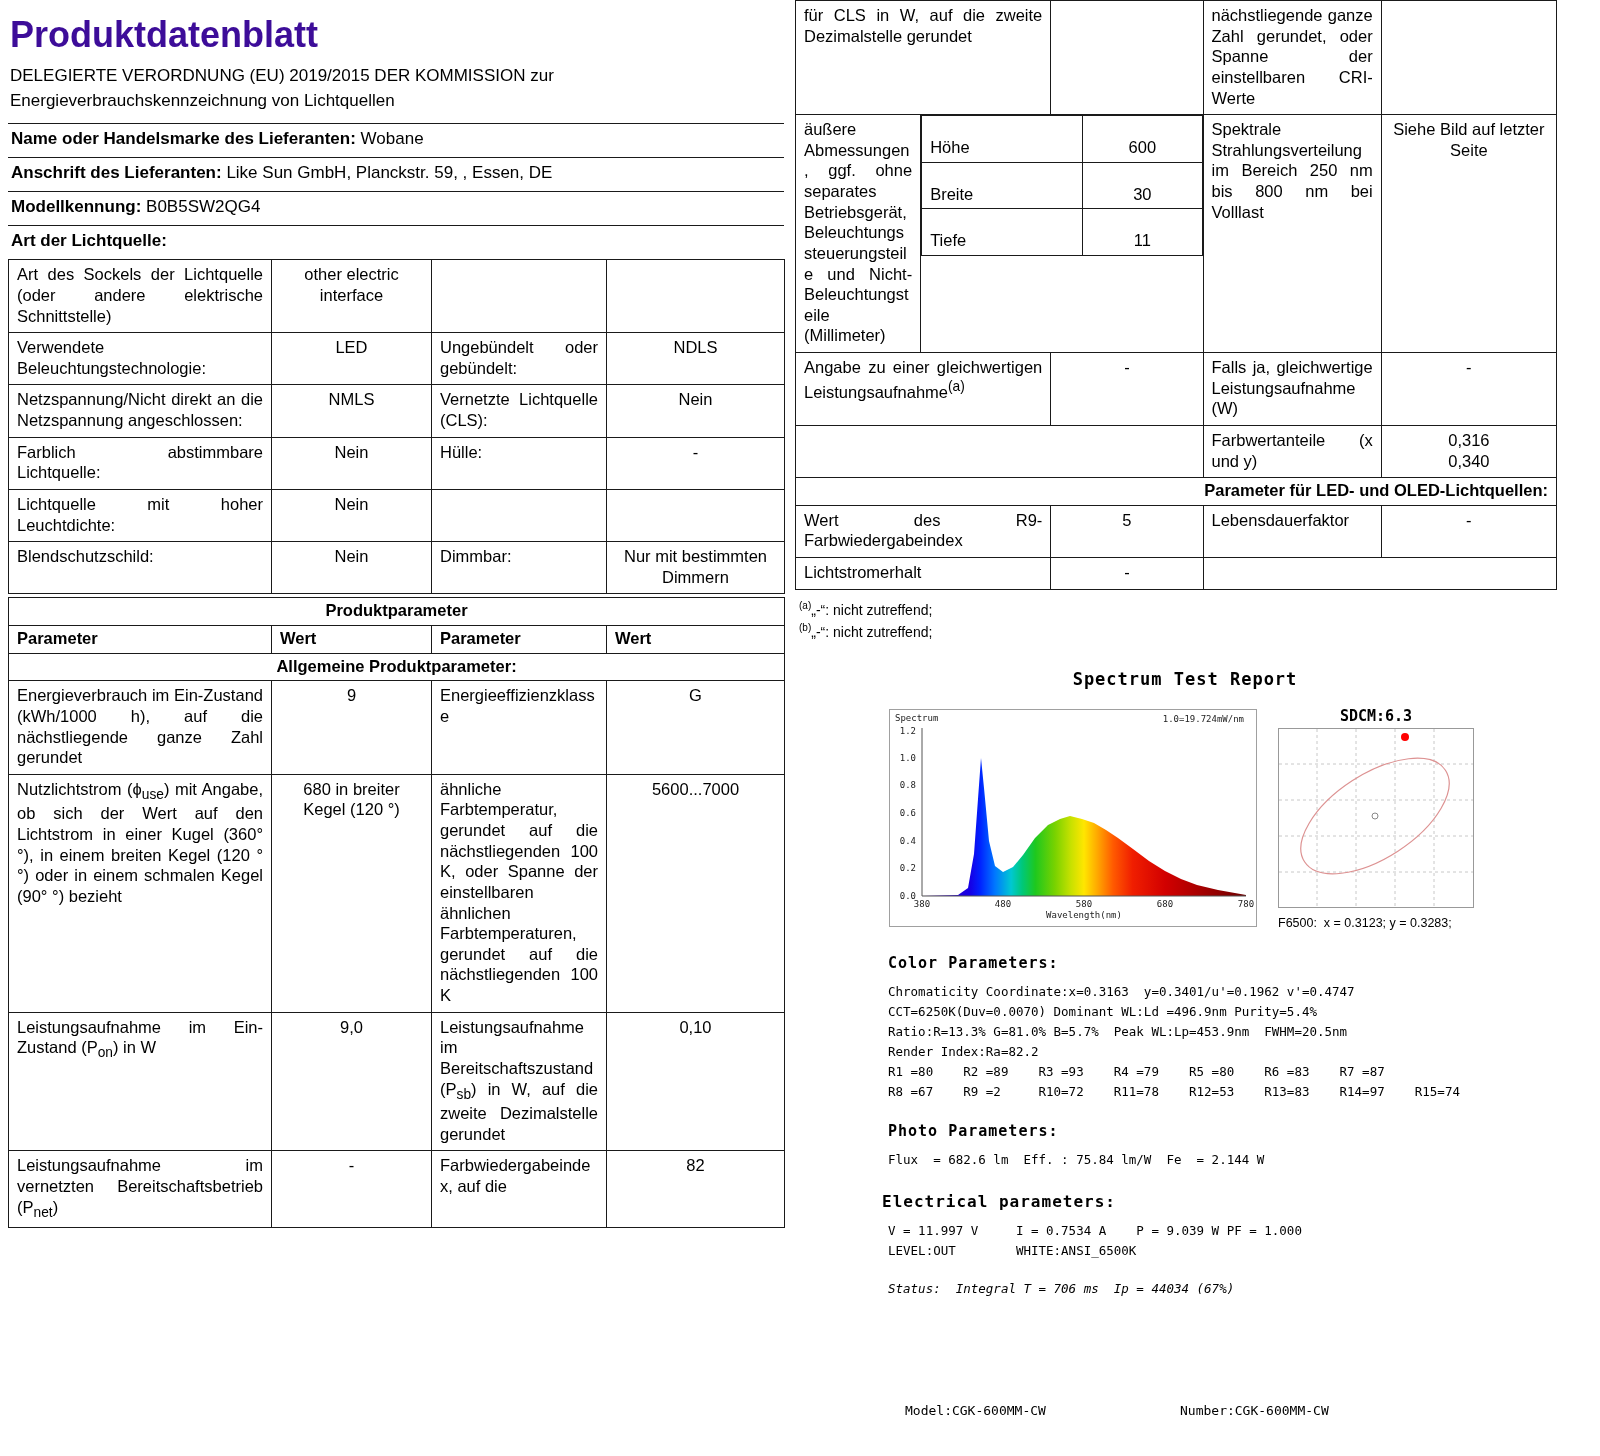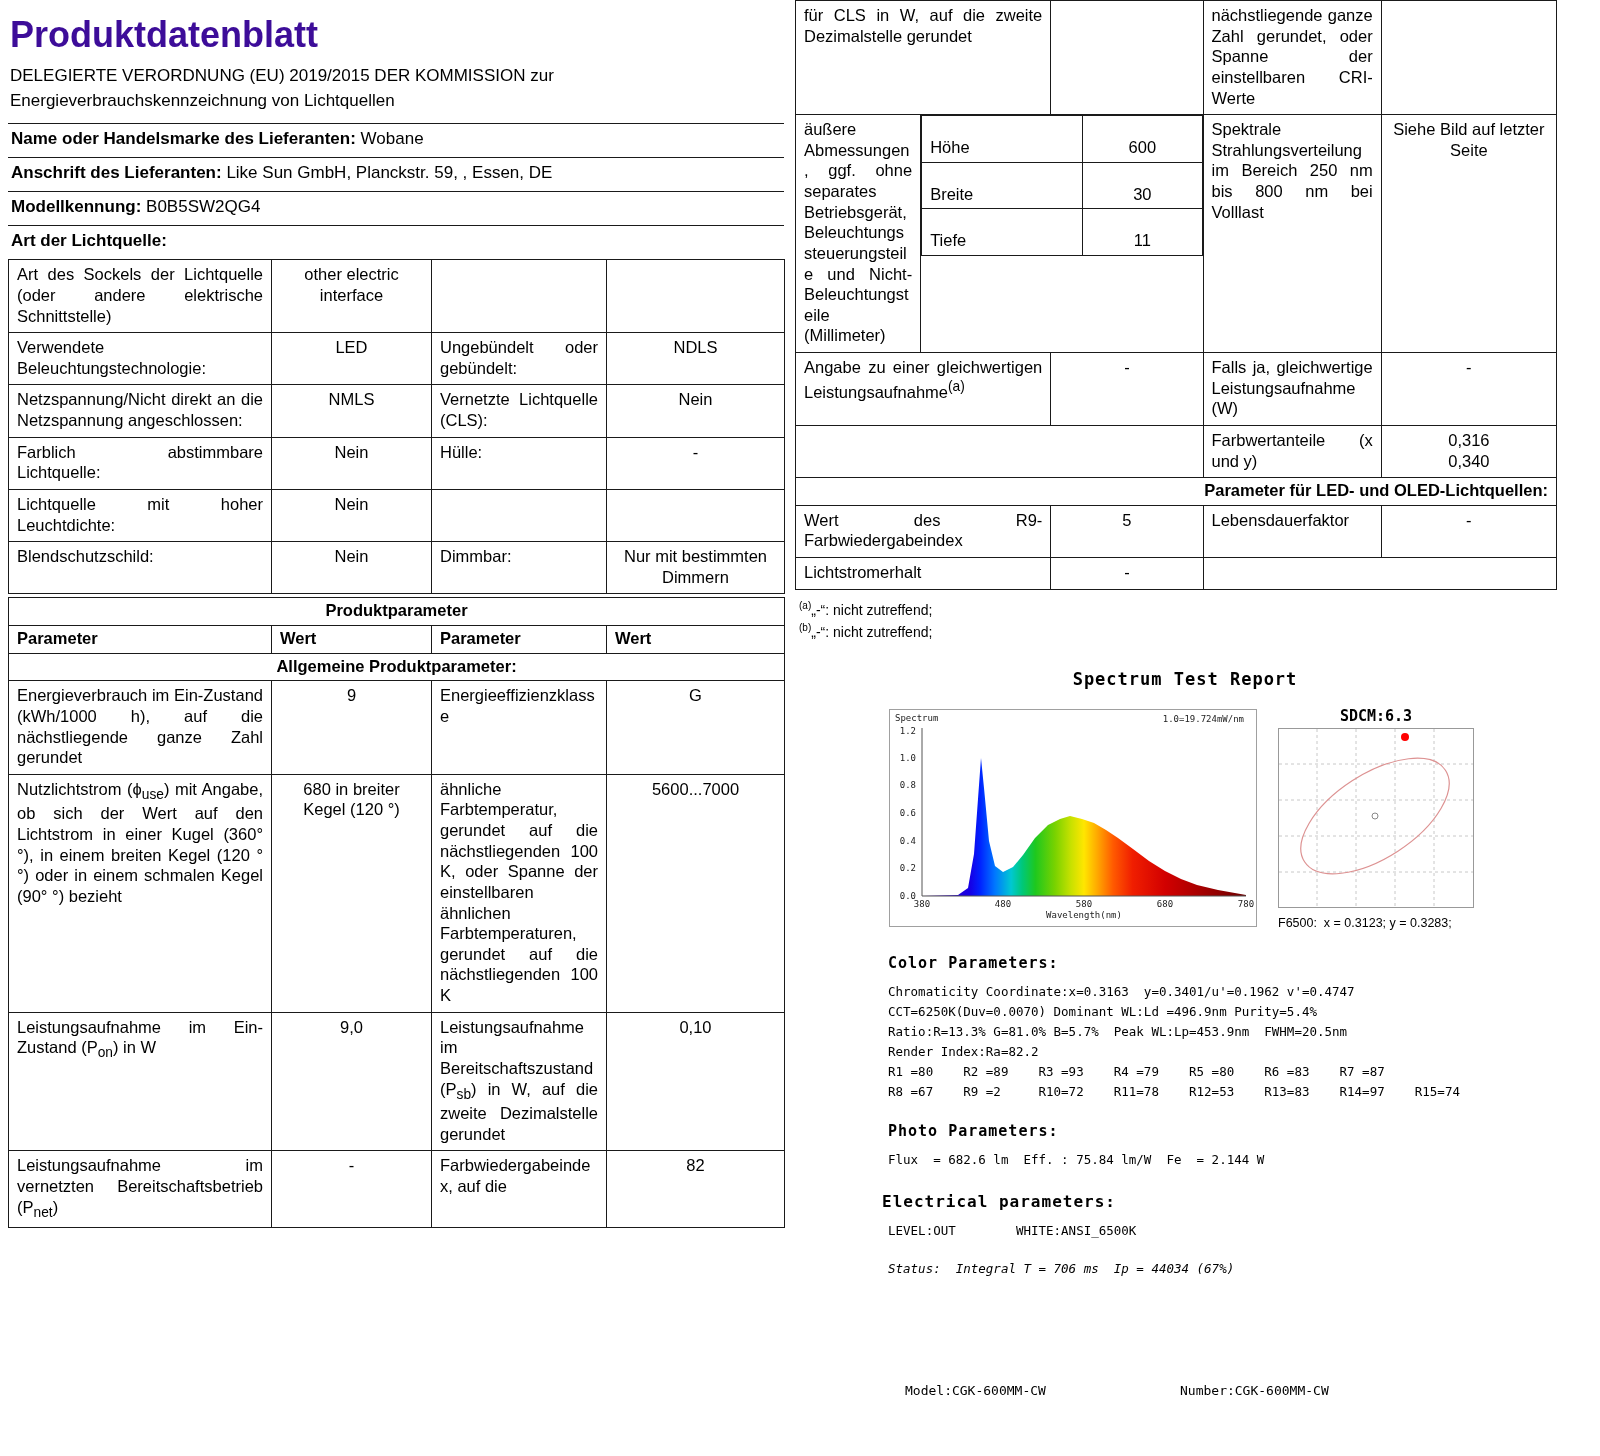--- a/index.html
+++ b/index.html
@@ -334,20 +334,21 @@
     <div class="mono-line">CCT=6250K(Duv=0.0070) Dominant WL:Ld =496.9nm Purity=5.4%</div>
     <div class="mono-line">Ratio:R=13.3% G=81.0% B=5.7%  Peak WL:Lp=453.9nm  FWHM=20.5nm</div>
     <div class="mono-line">Render Index:Ra=82.2</div>
     <div class="mono-line">R1 =80    R2 =89    R3 =93    R4 =79    R5 =80    R6 =83    R7 =87</div>
     <div class="mono-line">R8 =67    R9 =2     R10=72    R11=78    R12=53    R13=83    R14=97    R15=74</div>
 
     <div class="mono-heading">Photo Parameters:</div>
     <div class="mono-line">Flux  = 682.6 lm  Eff. : 75.84 lm/W  Fe  = 2.144 W</div>
 
     <div class="mono-heading big">Electrical parameters:</div>
+    <div class="mono-line">V = 11.997 V     I = 0.7534 A    P = 9.039 W PF = 1.000</div>
     <div class="mono-line">LEVEL:OUT        WHITE:ANSI_6500K</div>
     <div class="mono-line status">Status:  Integral T = 706 ms  Ip = 44034 (67%)</div>
   </div>
 
   <div class="report-footer">
     <div class="fcol fcol-left">
       <div>Model:CGK-600MM-CW</div>
       
       
       

